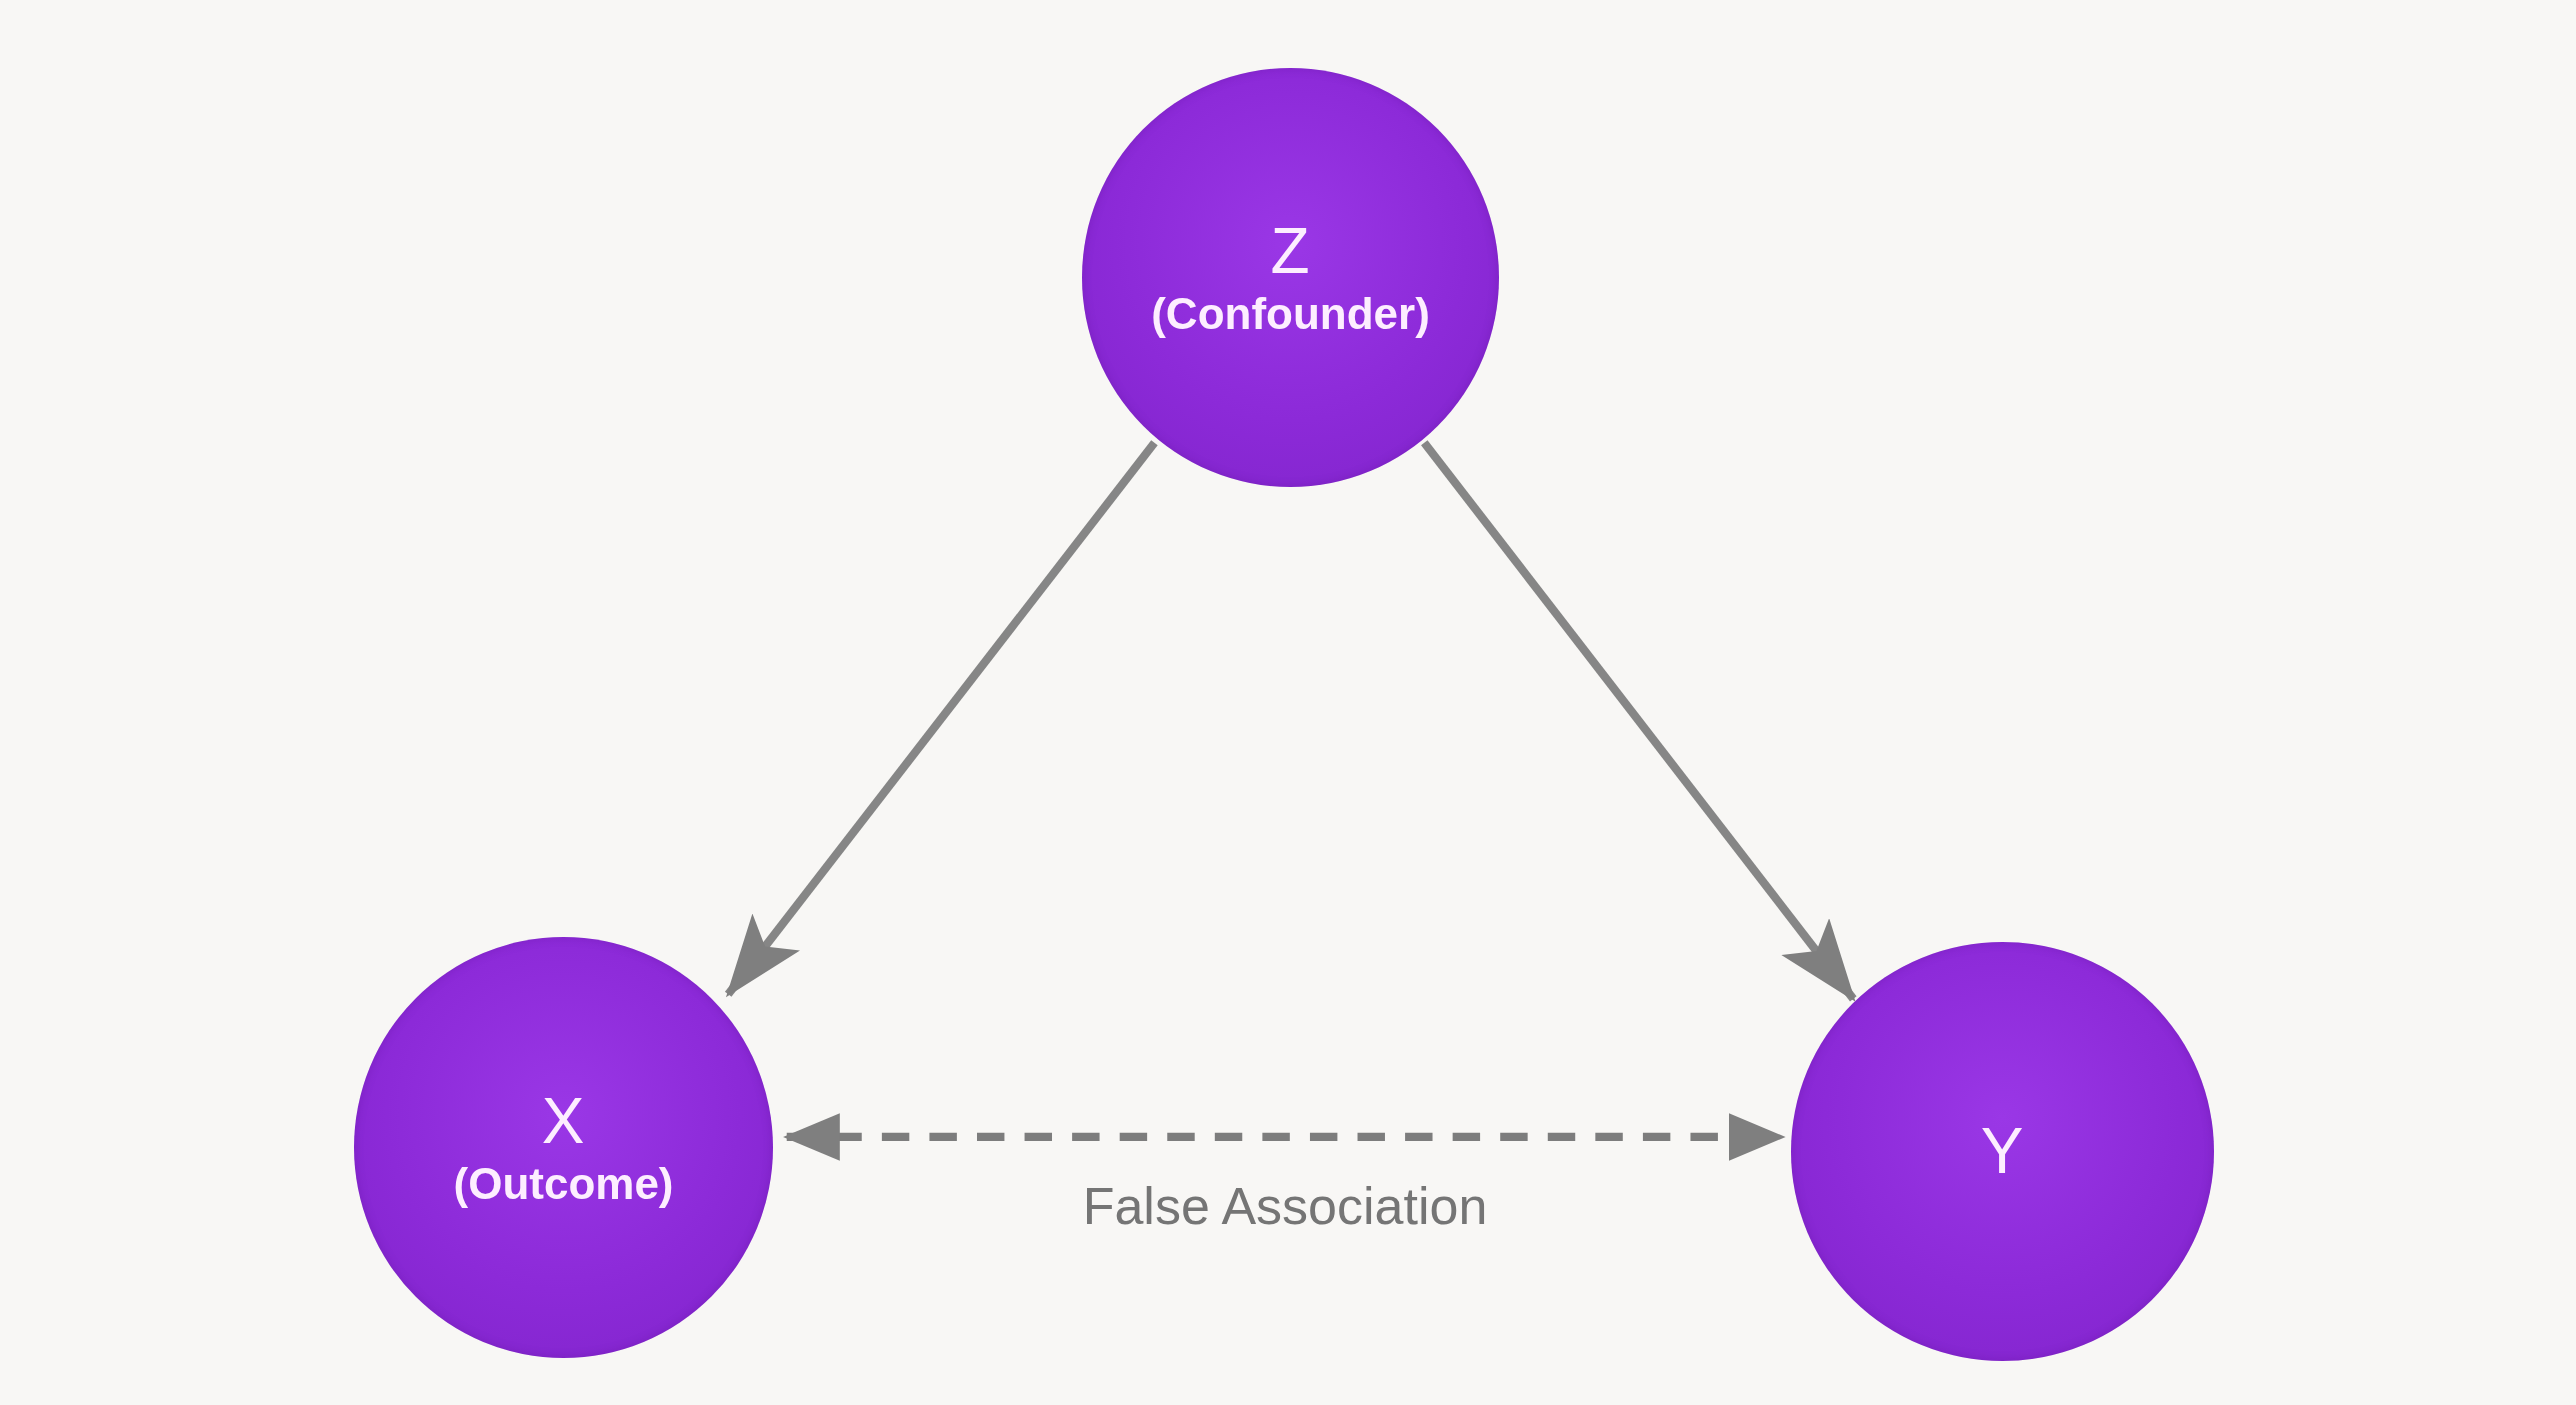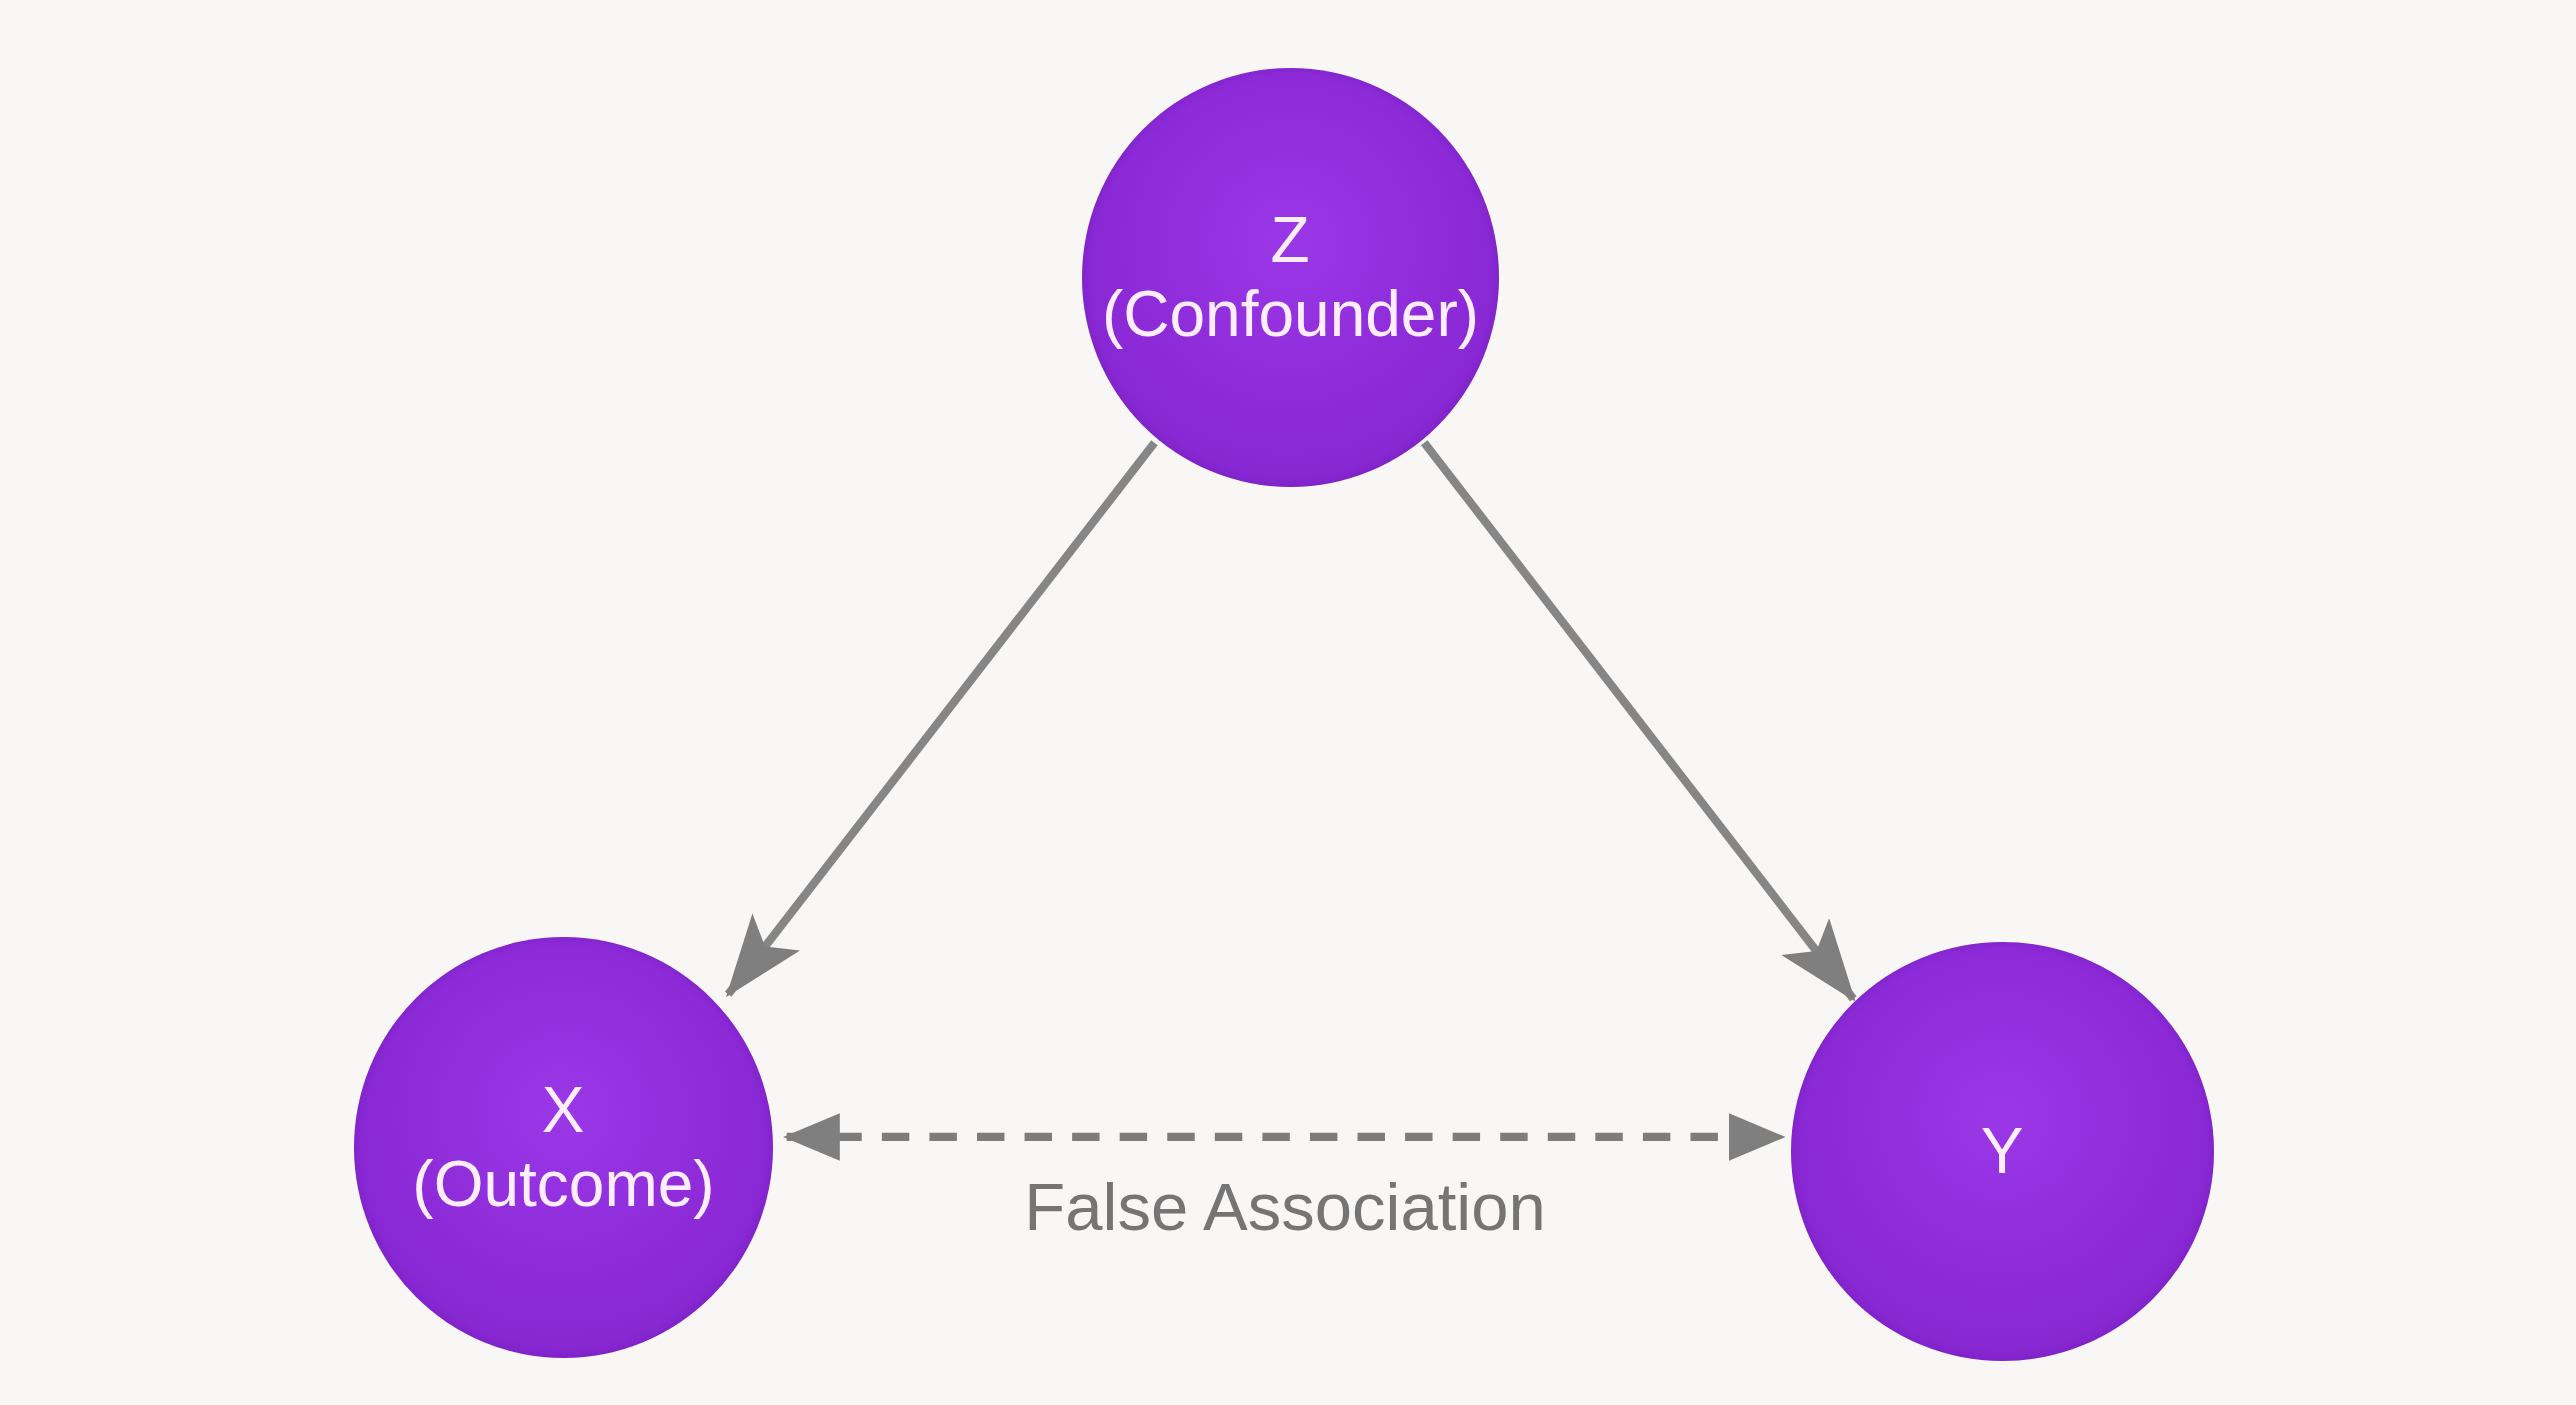--- a/index.html
+++ b/index.html
@@ -44,32 +44,32 @@
     text-align: center;
     color: #fdeeff;
     line-height: 1.15;
   }
   .node-symbol {
     font-size: 64px;
     font-weight: 400;
     letter-spacing: 0.9px;
   }
   .node-role {
-    font-size: 64px;
-    font-weight: 400;
+    font-size: 44px;
+    font-weight: 700;
   }
   .node-z { left: 1082px; top: 68px;  width: 417px; height: 419px; }
   .node-x { left: 354px;  top: 937px; width: 419px; height: 421px; }
   .node-y { left: 1791px; top: 942px; width: 423px; height: 419px; }
   .edge-label {
     position: absolute;
     left: 1285px;
     top: 1206px;
     transform: translate(-50%, -50%);
-    font-size: 67px;
+    font-size: 52px;
     color: #757575;
     white-space: nowrap;
   }
 </style>
 </head>
 <body>
 
 <div class="stage">
 
   <svg class="edges-layer" viewBox="0 0 2816 1536" xmlns="http://www.w3.org/2000/svg">

